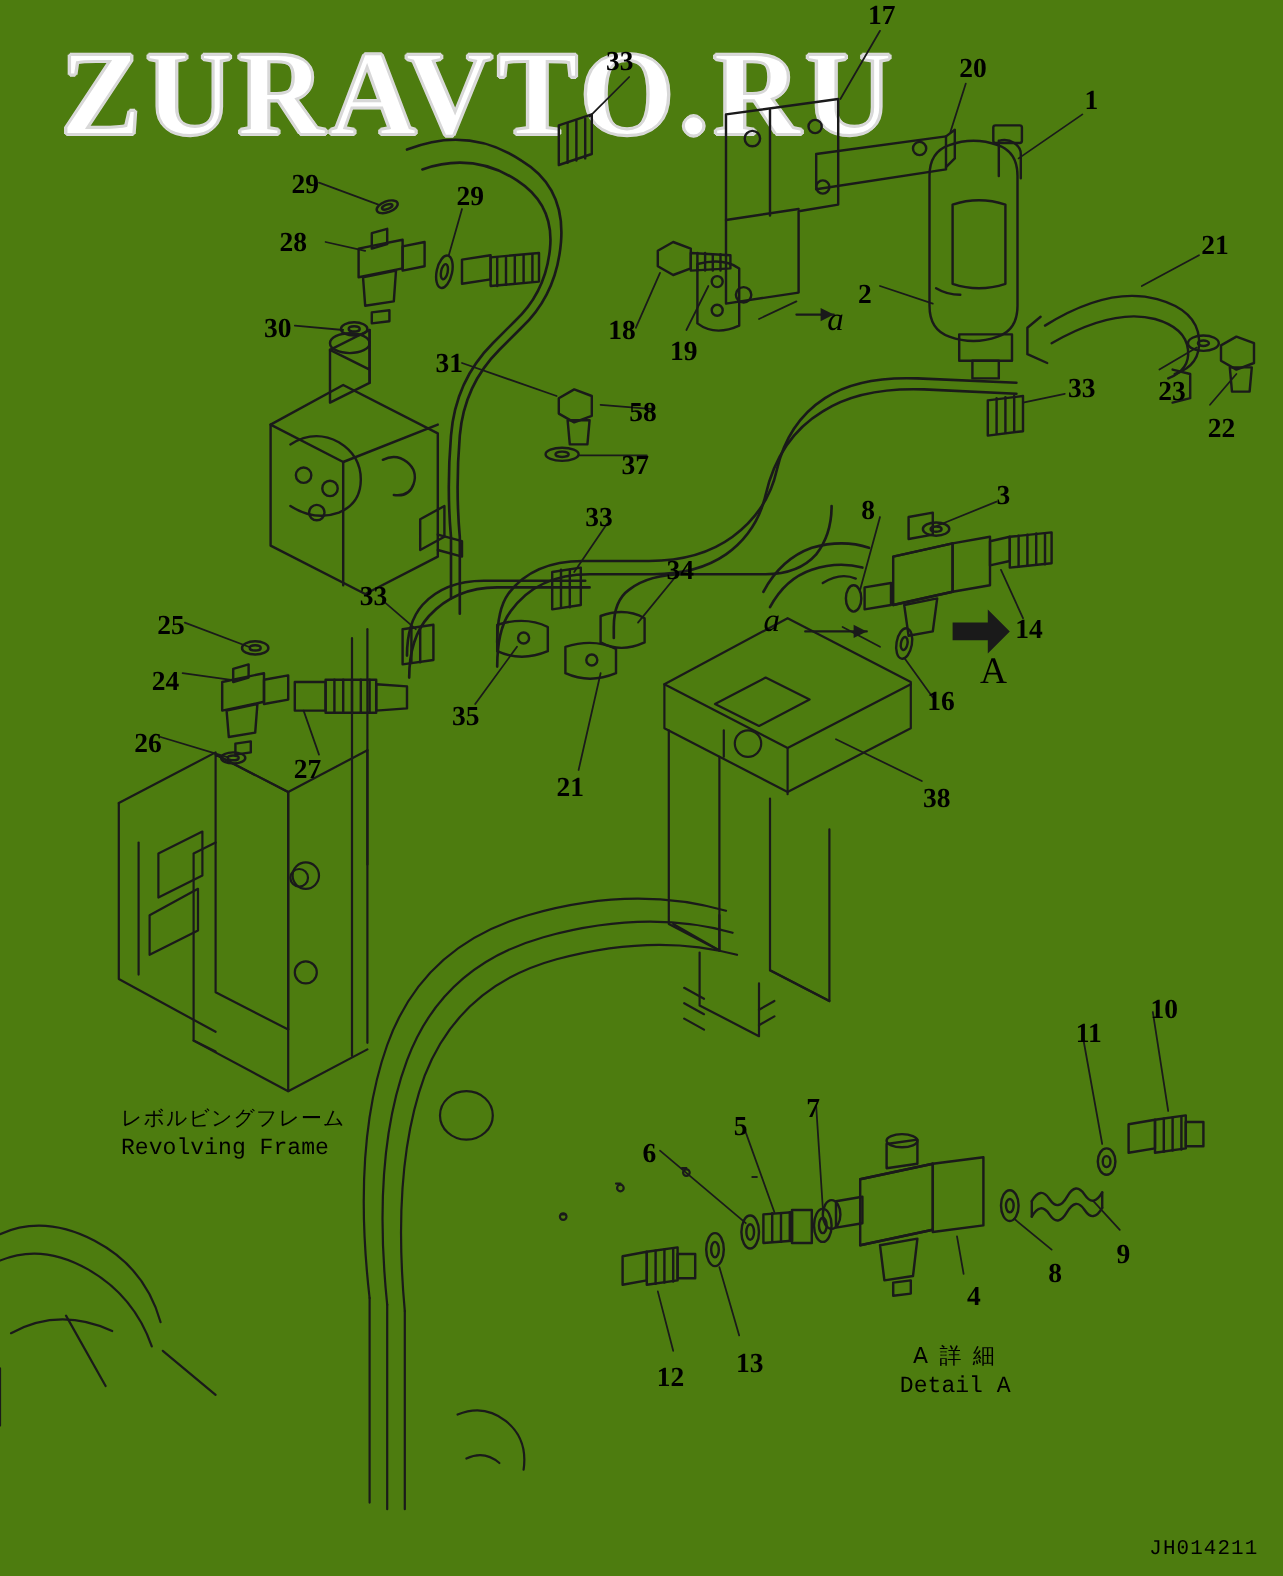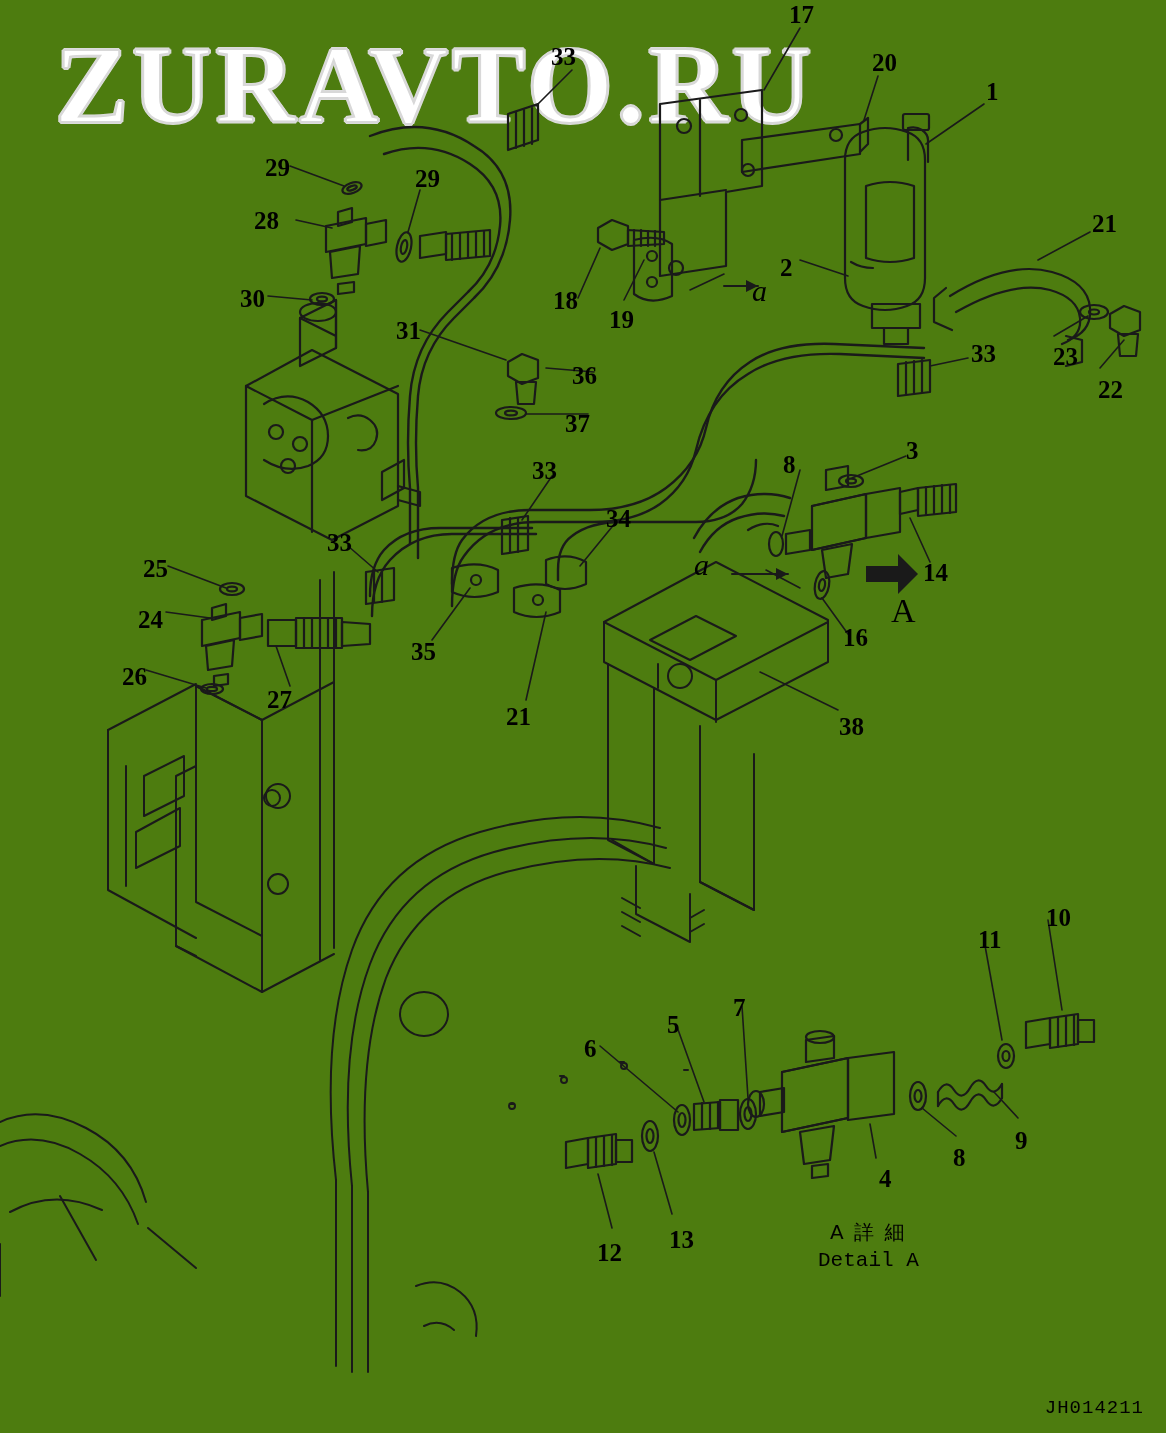--- a/index.html
+++ b/index.html
@@ -498,21 +498,21 @@
   <div class="callout" style="left:254px;top:208px;">28</div>
   <div class="callout" style="left:1092px;top:211px;">21</div>
   <div class="callout" style="left:780px;top:255px;">2</div>
   <div class="callout" style="left:240px;top:286px;">30</div>
   <div class="callout" style="left:553px;top:288px;">18</div>
   <div class="callout" style="left:609px;top:307px;">19</div>
   <div class="callout" style="left:1053px;top:344px;">23</div>
   <div class="callout" style="left:396px;top:318px;">31</div>
   <div class="callout" style="left:1098px;top:377px;">22</div>
   <div class="callout" style="left:971px;top:341px;">33</div>
-  <div class="callout" style="left:572px;top:363px;">36</div>
+  <div class="callout" style="left:572px;top:363px;">58</div>
   <div class="callout" style="left:565px;top:411px;">37</div>
   <div class="callout" style="left:906px;top:438px;">3</div>
   <div class="callout" style="left:783px;top:452px;">8</div>
   <div class="callout" style="left:532px;top:458px;">33</div>
   <div class="callout" style="left:606px;top:506px;">34</div>
   <div class="callout" style="left:327px;top:530px;">33</div>
   <div class="callout" style="left:923px;top:560px;">14</div>
   <div class="callout" style="left:143px;top:556px;">25</div>
   <div class="callout" style="left:138px;top:607px;">24</div>
   <div class="callout" style="left:843px;top:625px;">16</div>
@@ -529,20 +529,24 @@
   <div class="callout" style="left:953px;top:1145px;">8</div>
   <div class="callout" style="left:1015px;top:1128px;">9</div>
   <div class="callout" style="left:879px;top:1166px;">4</div>
   <div class="callout" style="left:597px;top:1240px;">12</div>
   <div class="callout" style="left:669px;top:1227px;">13</div>
 
   <div class="section-mark" style="left:752px;top:274px;">a</div>
   <div class="section-mark" style="left:694px;top:548px;">a</div>
   <div class="section-mark-A" style="left:891px;top:592px;">A</div>
 
+  <div class="frame-label">
+    <div class="jp">レボルビングフレーム</div>
+    <div>Revolving Frame</div>
+  </div>
 
   <div class="detail-label">
     <div class="jp">A 詳 細</div>
     <div>Detail A</div>
   </div>
 
   <div class="sheet-id">JH014211</div>
 
 </div>
 

